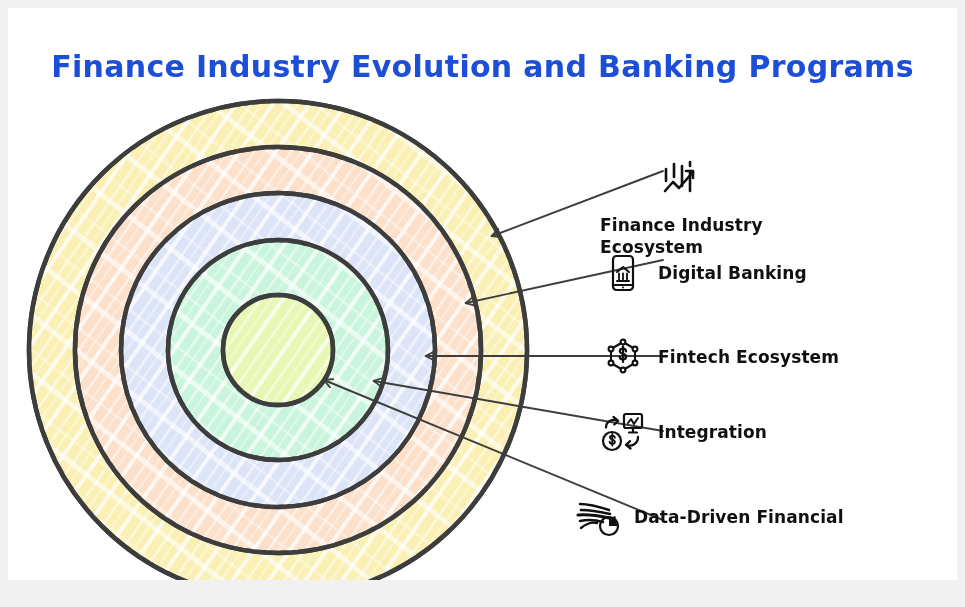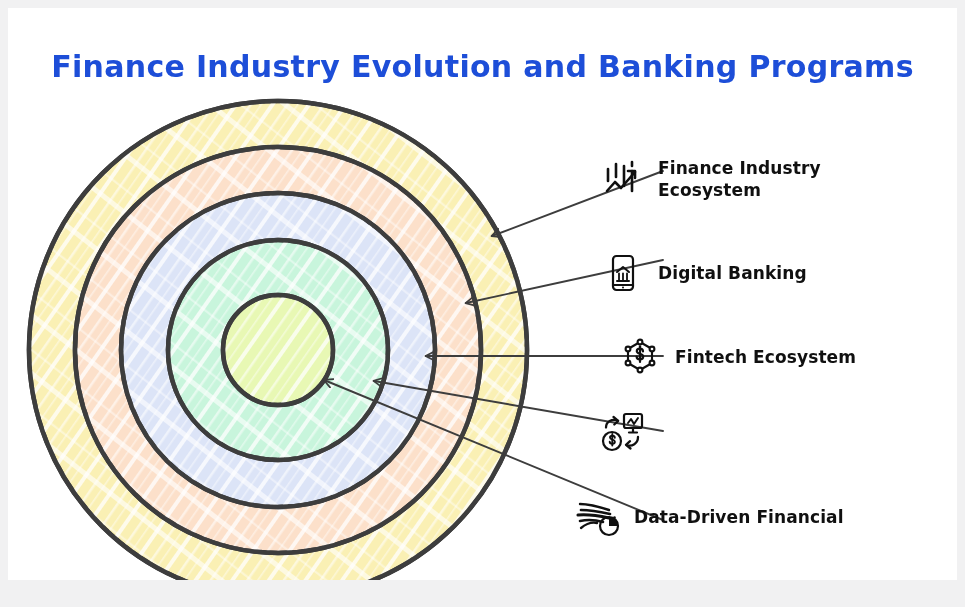--- a/index.html
+++ b/index.html
@@ -117,21 +117,21 @@
 
     <g fill="none" stroke="#3d3d3d" stroke-width="1.9" stroke-linecap="round">
       <line x1="655" y1="163" x2="484" y2="228" marker-end="url(#arrowHead)"></line>
       <line x1="655" y1="252" x2="458" y2="295" marker-end="url(#arrowHead)"></line>
       <line x1="655" y1="348" x2="418" y2="348" marker-end="url(#arrowHead)"></line>
       <line x1="655" y1="423" x2="366" y2="373" marker-end="url(#arrowHead)"></line>
       <line x1="655" y1="512" x2="316" y2="372" marker-end="url(#arrowHead)"></line>
     </g>
   </svg>
 
-  <div class="legend-row" style="left:592px; top:148px;">
+  <div class="legend-row" style="left:592px; top:148px;flex-direction:column;">
     <div class="legend-icon">
       <svg width="44" height="44" viewBox="0 0 44 44" fill="none" stroke="#101010" stroke-width="2.6" stroke-linecap="round" stroke-linejoin="round">
         <line x1="7" y1="12" x2="7" y2="24"></line>
         <line x1="15" y1="7" x2="15" y2="20"></line>
         <line x1="23" y1="9" x2="23" y2="29"></line>
         <line x1="31" y1="5" x2="31" y2="9"></line>
         <line x1="31" y1="14" x2="31" y2="34"></line>
         <polyline points="6,34 14,25 20,31 34,15"></polyline>
         <polyline points="27,14 34,14 34,21"></polyline>
       </svg>
@@ -153,21 +153,21 @@
         <line x1="18" y1="22.5" x2="18" y2="29" stroke-width="1.8"></line>
         <line x1="22" y1="22.5" x2="22" y2="29" stroke-width="1.8"></line>
         <line x1="26" y1="22.5" x2="26" y2="29" stroke-width="1.8"></line>
       </svg>
     </div>
     <div class="legend-label">
       <div>Digital Banking</div>
     </div>
   </div>
 
-  <div class="legend-row" style="left:609px; top:326px;">
+  <div class="legend-row" style="left:592px; top:326px;">
     <div class="legend-icon">
       <svg width="44" height="44" viewBox="0 0 44 44" fill="none" stroke="#101010" stroke-width="2.1" stroke-linecap="round" stroke-linejoin="round">
         <polygon points="22,7 34,14 34,28 22,35 10,28 10,14"></polygon>
         <circle cx="22" cy="7" r="2.4" fill="#ffffff"></circle>
         <circle cx="34" cy="14" r="2.4" fill="#ffffff"></circle>
         <circle cx="34" cy="28" r="2.4" fill="#ffffff"></circle>
         <circle cx="22" cy="35" r="2.4" fill="#ffffff"></circle>
         <circle cx="10" cy="28" r="2.4" fill="#ffffff"></circle>
         <circle cx="10" cy="14" r="2.4" fill="#ffffff"></circle>
         <path d="M25,16.5 C25,14.6 23.4,13.7 21.8,13.7 C20.2,13.7 18.8,14.6 18.8,16.2
@@ -193,20 +193,21 @@
                  C10,31 14.9,30.1 14.9,32.7 C14.9,34 13.6,34.8 12.3,34.8
                  C11,34.8 9.7,34.1 9.7,32.7" stroke-width="1.9"></path>
         <line x1="12.3" y1="25" x2="12.3" y2="36.6" stroke-width="1.9"></line>
         <path d="M6,18.5 C6,12.5 12,9.5 17.5,11.5" stroke-width="2.3"></path>
         <polyline points="13.5,8 18.2,11.8 14.3,15.5" stroke-width="2.3"></polyline>
         <path d="M38,28 C38,34.5 32,38 26.5,36" stroke-width="2.3"></path>
         <polyline points="30.5,39.5 26,35.8 30,32.2" stroke-width="2.3"></polyline>
       </svg>
     </div>
     <div class="legend-label">
+      <div>Integration</div>
     </div>
   </div>
 
   <div class="legend-row" style="left:568px; top:486px;">
     <div class="legend-icon">
       <svg width="46" height="46" viewBox="0 0 46 46" fill="none" stroke="#101010" stroke-linecap="round" stroke-linejoin="round">
         <path d="M4,10 C14,10 24,13 33,16" stroke-width="2.4"></path>
         <path d="M5,16 C15,16 25,18 34,20" stroke-width="2.7"></path>
         <path d="M2,21 C13,20 24,22 33,24" stroke-width="3.1"></path>
         <path d="M4,27 C13,25 20,26 27,28" stroke-width="2.6"></path>

